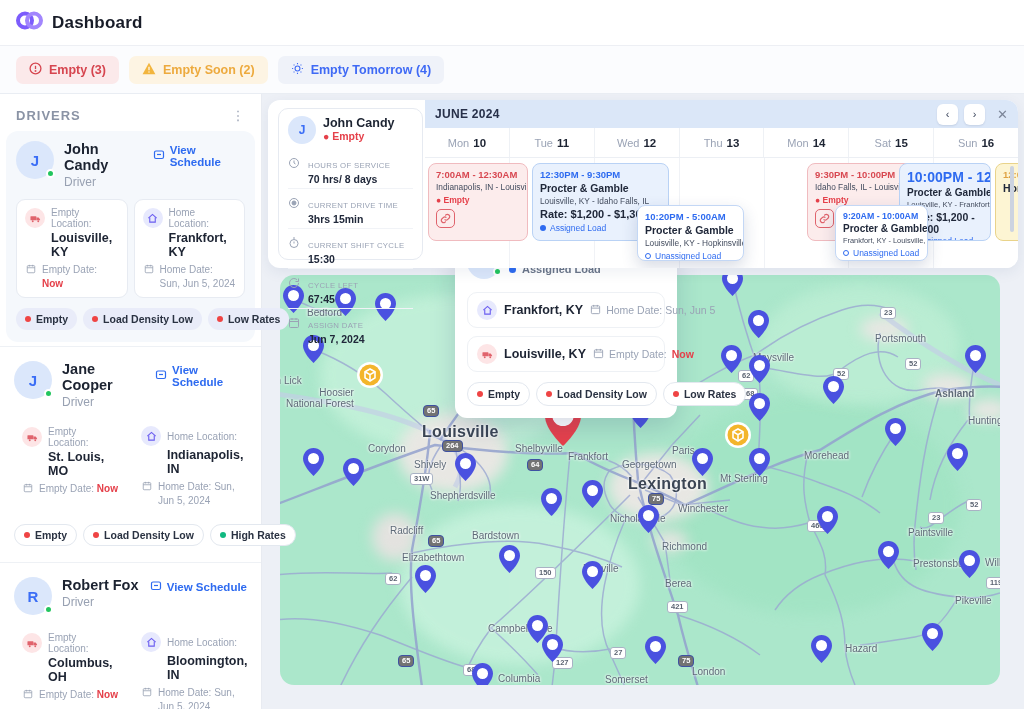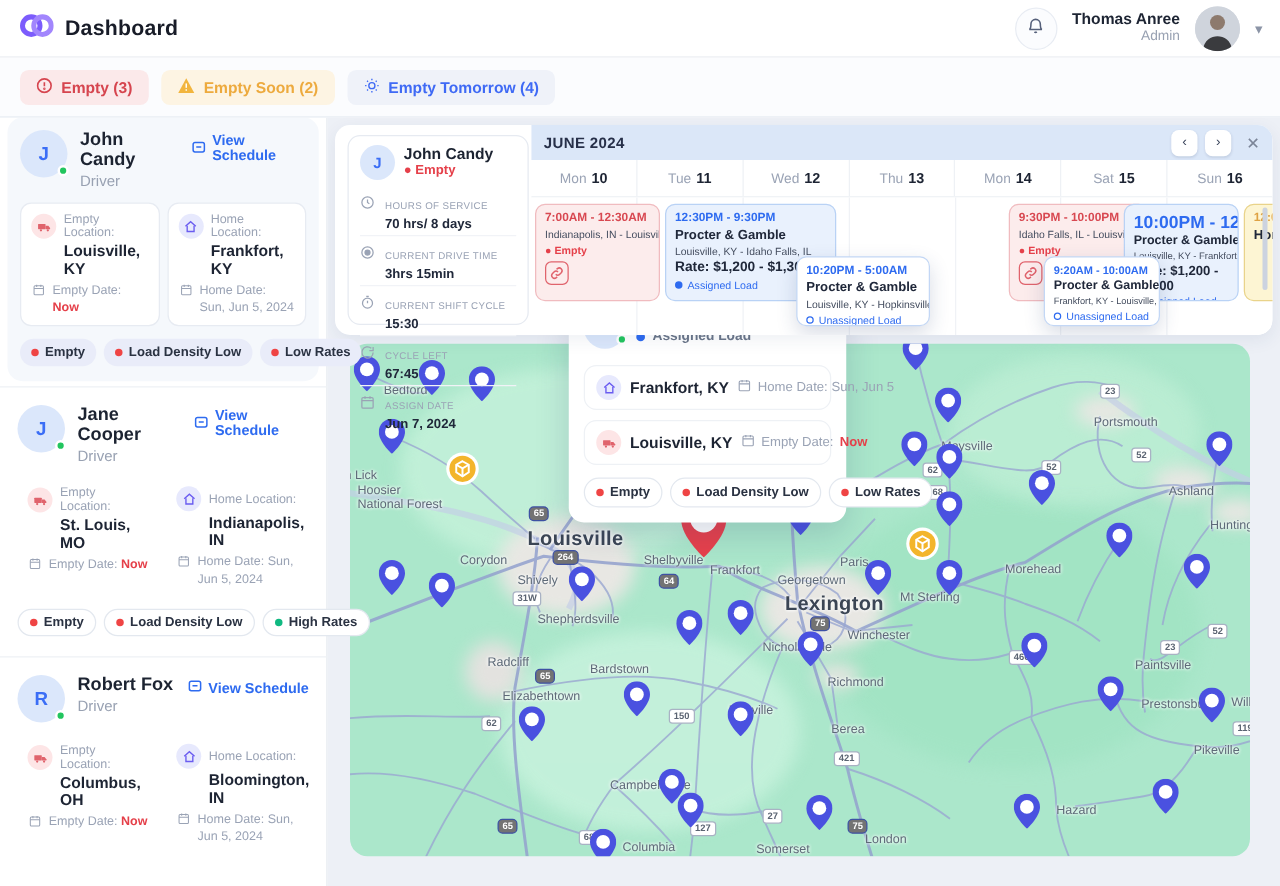--- a/index.html
+++ b/index.html
@@ -128,42 +128,20 @@
 <div class="topbar">
   <div class="logo-wrap">
     <span>
       <svg width="27" height="27" viewBox="0 0 27 27">
         <circle cx="9" cy="13.5" r="7" fill="none" stroke="#7c5cfc" stroke-width="4"></circle>
         <circle cx="18" cy="13.5" r="7" fill="none" stroke="#a286fd" stroke-width="4"></circle>
       </svg>
     </span>
     <span class="app-title">Dashboard</span>
   </div>
-  <div class="topbar-right">
-    <div class="bell-btn">
-      <span>
-        <svg width="15" height="15" viewBox="0 0 24 24" fill="none" stroke="#55607a" stroke-width="2">
-            <path d="M18 10a6 6 0 0 0-12 0c0 6-2 7-2 7h16s-2-1-2-7"></path>
-            <path d="M10.5 20a2 2 0 0 0 3 0"></path>
-          </svg>
-      </span>
-    </div>
-    <div class="user-block">
-      <div class="user-name">Thomas Anree</div>
-      <div class="user-role">Admin</div>
-    </div>
-    <div class="avatar-photo">
-      <svg width="36" height="36" viewBox="0 0 36 36">
-          <rect width="36" height="36" fill="#cfd4dc"></rect>
-          <circle cx="18" cy="13" r="6" fill="#8d7a6d"></circle>
-          <path d="M6 36c1-9 7-12 12-12s11 3 12 12z" fill="#3a3b3e"></path>
-        </svg>
-    </div>
-    <span class="chev">▾</span>
-  </div>
 </div>
 
 <div class="filterbar">
   <div class="chip red">
     <span>
       <svg width="13" height="13" viewBox="0 0 24 24" fill="none" stroke="#d6454f" stroke-width="2.4">
           <circle cx="12" cy="12" r="10"></circle>
           <line x1="12" y1="7" x2="12" y2="13"></line>
           <circle cx="12" cy="16.6" r="0.6" fill="#d6454f"></circle>
         </svg>
@@ -185,20 +163,24 @@
       <svg width="13" height="13" viewBox="0 0 24 24" fill="none" stroke="#3f6af5" stroke-width="2">
           <circle cx="12" cy="12" r="4.5"></circle>
           <path d="M12 2v2M12 20v2M2 12h2M20 12h2M4.9 4.9l1.4 1.4M17.7 17.7l1.4 1.4M19.1 4.9l-1.4 1.4M6.3 17.7l-1.4 1.4"></path>
         </svg>
     </span>
     <span>Empty Tomorrow (4)</span>
   </div>
 </div>
 
 <div class="sidebar">
+  <div class="drivers-head">
+    <span class="drivers-title">DRIVERS</span>
+    <span class="kebab">⋮</span>
+  </div>
 
   <div class="dcard selected">
     <div class="dcard-row1">
       <div class="dav">
           <span>J</span>
           <span class="status"></span>
         </div>
       <div>
         <div class="dname">John Candy</div>
         <div class="drole">Driver</div>
@@ -474,21 +456,21 @@
       <path d="M418,230 C440,240 460,250 480,252 C500,255 515,252 528,248"></path>
       <path d="M480,190 C500,195 520,200 540,208 C560,215 580,222 600,238"></path>
       <path d="M615,158 C600,180 590,200 582,222"></path>
       <path d="M695,85 C690,110 688,130 690,150"></path>
     </g>
   </svg>
 
   <div id="cities">
       <span class="city" style="left: 27px; top: 32px;">Bedford</span>
       <span class="city" style="left: -30px; top: 100px;">French Lick</span>
-      <span class="city" style="left: 6px; top: 112px;">Hoosier
+      <span class="city" style="left: 6px; top: 112px; text-align: right;">Hoosier
 National Forest</span>
       <span class="city" style="left: 88px; top: 168px;">Corydon</span>
       <span class="city big" style="left: 142px; top: 148px;">Louisville</span>
       <span class="city" style="left: 134px; top: 184px;">Shively</span>
       <span class="city" style="left: 150px; top: 215px;">Shepherdsville</span>
       <span class="city" style="left: 110px; top: 250px;">Radcliff</span>
       <span class="city" style="left: 122px; top: 277px;">Elizabethtown</span>
       <span class="city" style="left: 192px; top: 255px;">Bardstown</span>
       <span class="city" style="left: 235px; top: 168px;">Shelbyville</span>
       <span class="city" style="left: 288px; top: 176px;">Frankfort</span>
@@ -501,21 +483,21 @@
       <span class="city" style="left: 385px; top: 303px;">Berea</span>
       <span class="city" style="left: 303px; top: 288px;">Danville</span>
       <span class="city" style="left: 208px; top: 348px;">Campbellsville</span>
       <span class="city" style="left: 218px; top: 398px;">Columbia</span>
       <span class="city" style="left: 325px; top: 399px;">Somerset</span>
       <span class="city" style="left: 412px; top: 391px;">London</span>
       <span class="city" style="left: 440px; top: 198px;">Mt Sterling</span>
       <span class="city" style="left: 524px; top: 175px;">Morehead</span>
       <span class="city" style="left: 473px; top: 77px;">Maysville</span>
       <span class="city" style="left: 595px; top: 58px;">Portsmouth</span>
-      <span class="city" style="left: 655px; top: 113px;">Ashland</span>
+      <span class="city" style="left: 655px; top: 113px; font-weight: bold;">Ashland</span>
       <span class="city" style="left: 688px; top: 140px;">Huntington</span>
       <span class="city" style="left: 628px; top: 252px;">Paintsville</span>
       <span class="city" style="left: 633px; top: 283px;">Prestonsburg</span>
       <span class="city" style="left: 675px; top: 320px;">Pikeville</span>
       <span class="city" style="left: 565px; top: 368px;">Hazard</span>
       <span class="city" style="left: 705px; top: 282px;">Williamson</span>
     </div>
   <div id="shields">
       <span class="shield i" style="left: 218px; top: 127px;">71</span>
       <span class="shield i" style="left: 143px; top: 130px;">65</span>

